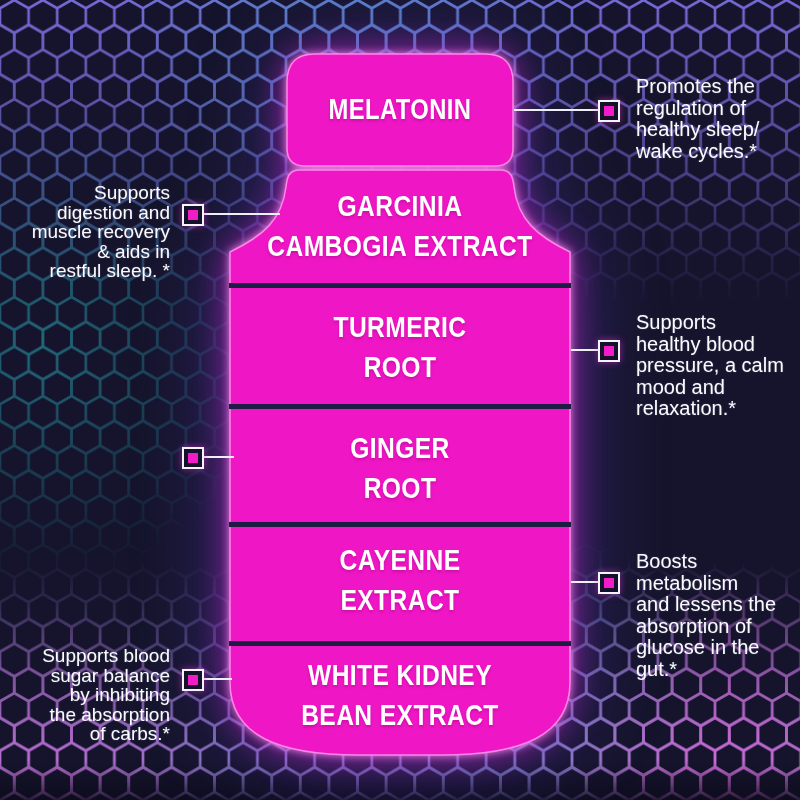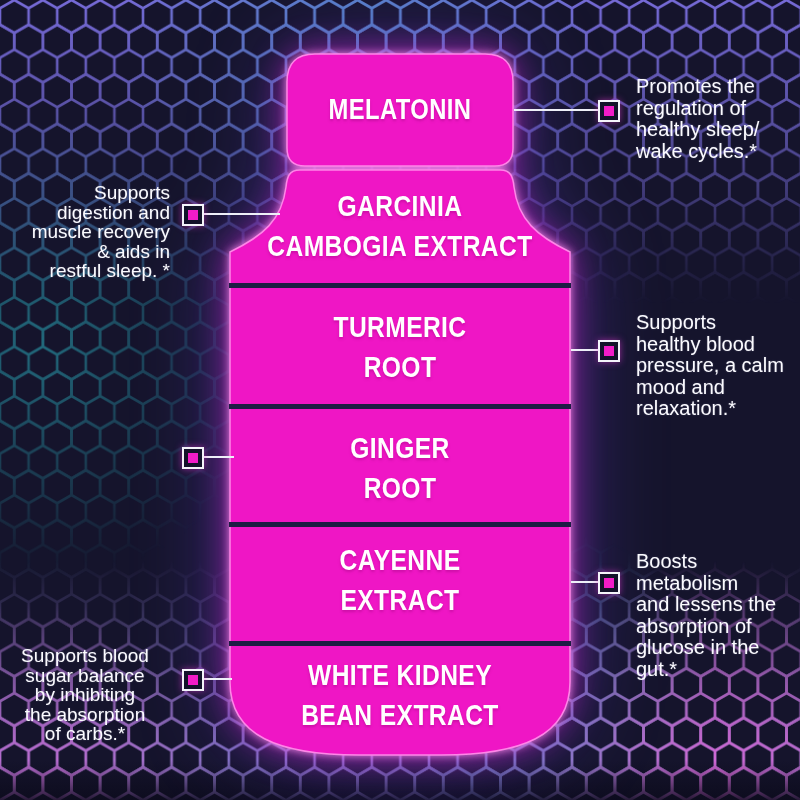--- a/index.html
+++ b/index.html
@@ -215,19 +215,19 @@
 
   <div class="cline" style="left:202px;top:456px;width:32px;"></div>
   <div class="marker" style="left:182px;top:447px;">
       <span></span>
     </div>
 
   <div class="cline" style="left:202px;top:678px;width:30px;"></div>
   <div class="marker" style="left:182px;top:669px;">
       <span></span>
     </div>
-  <div class="callout lside" style="left:0px;top:646px;text-align:center;">Supports blood
+  <div class="callout lside" style="left:0px;top:646px;">Supports blood
 sugar balance
 by inhibiting
 the absorption
 of carbs.*</div>
 
 </div>
 
 </body></html>

